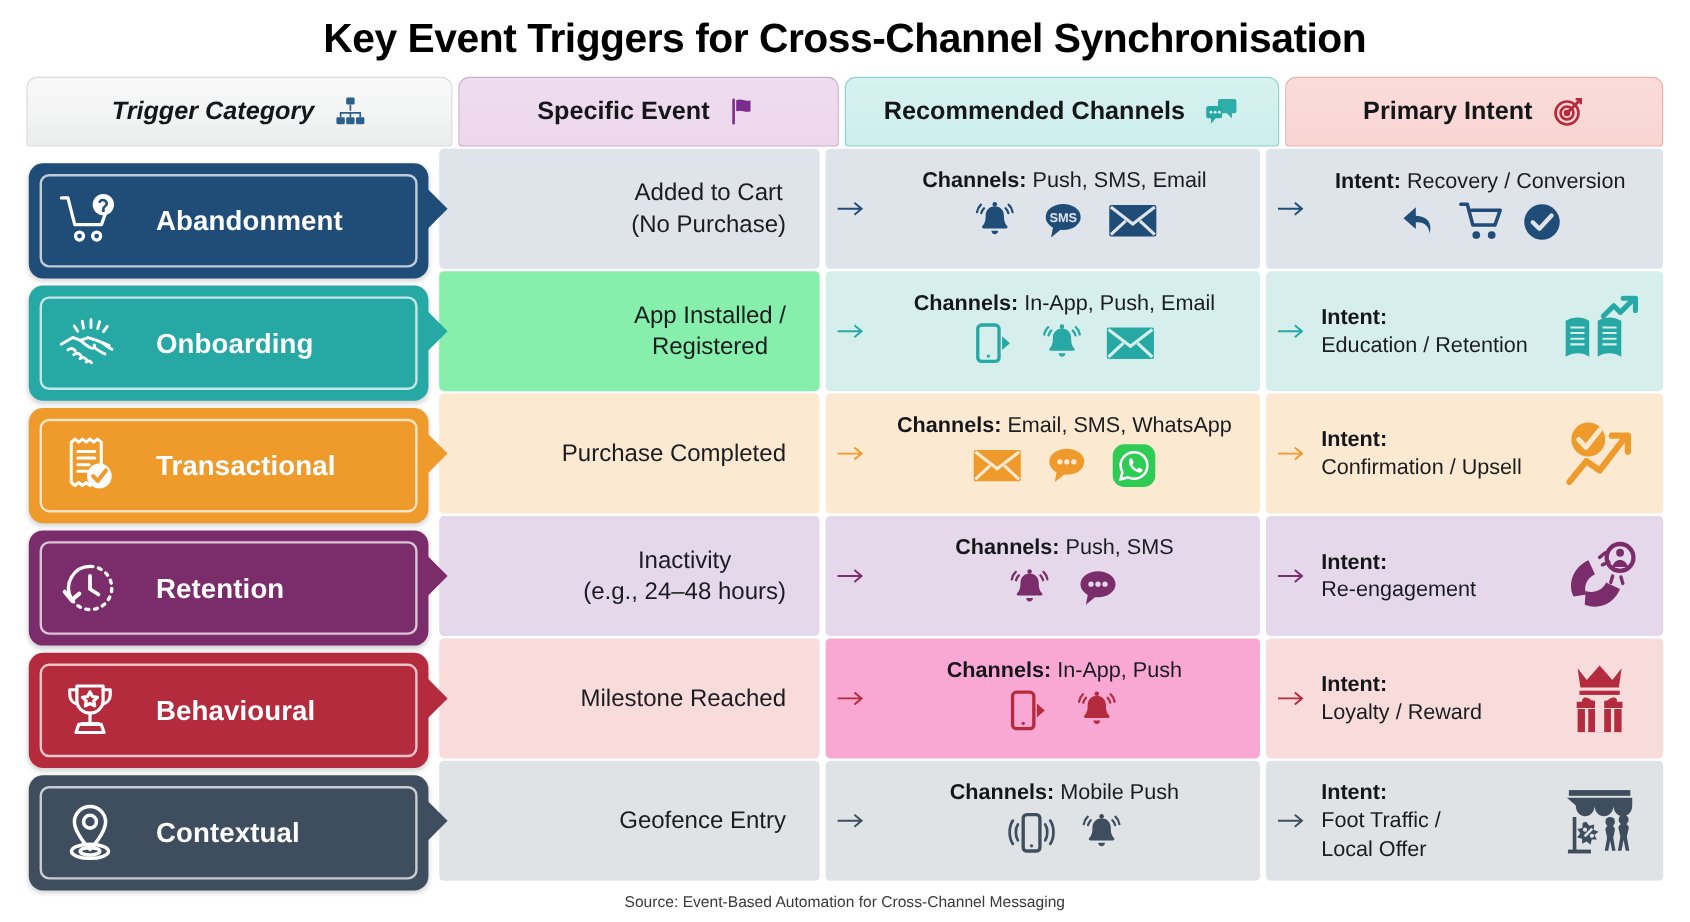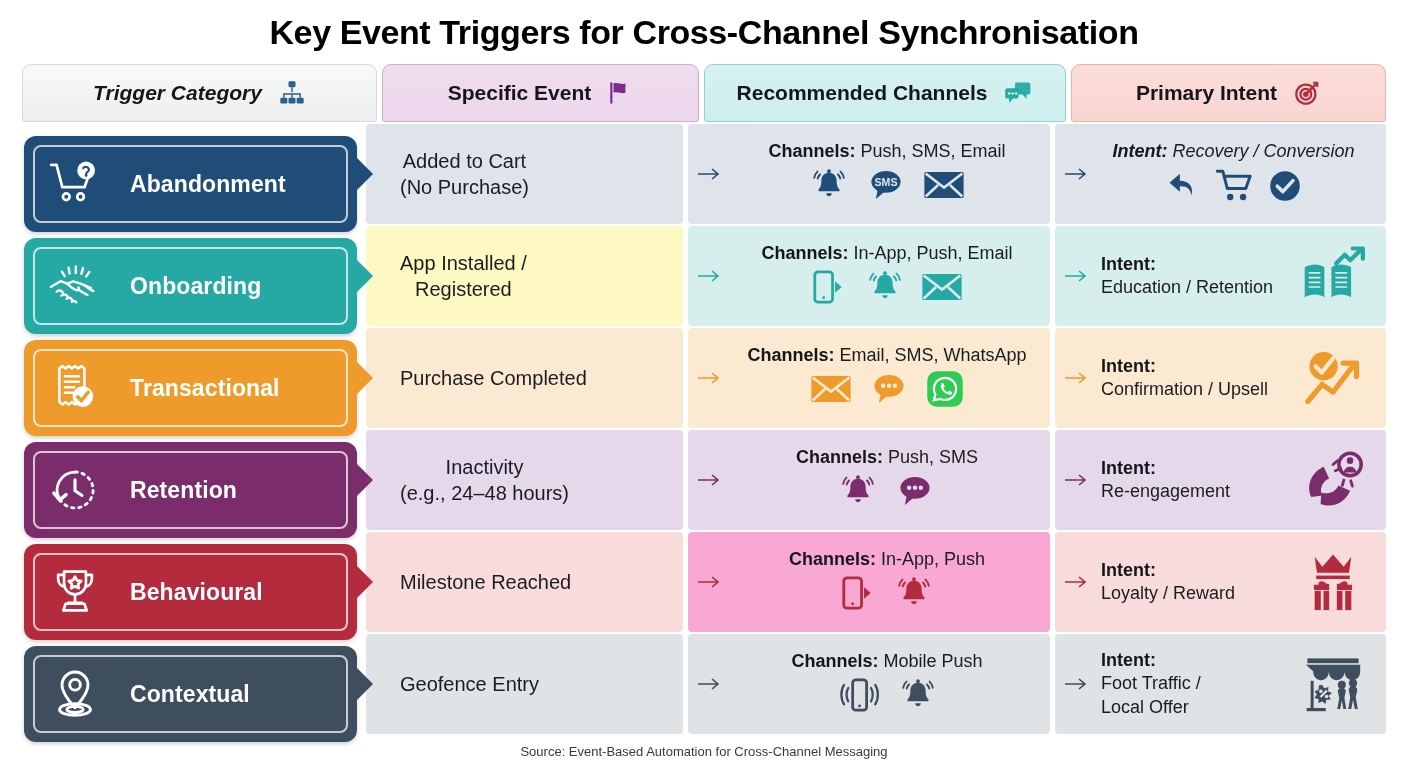--- a/index.html
+++ b/index.html
@@ -99,21 +99,21 @@
     border-bottom: 17px solid transparent;
     border-left: 17px solid #000;
     z-index: 3;
   }
 
   
   .c2 {
     width: 317px;
     display: flex;
     align-items: center;
-    justify-content: flex-start;
+    justify-content: flex-end;
     text-align: center;
     font-size: 20px;
     color: #1b1c20;
     line-height: 1.3;
     padding: 0 28px 0 34px;
   }
 
   
   .c3 {
     width: 362px;
@@ -274,21 +274,21 @@
         </div>
       </div>
 
       <div class="c4 tint" style="background:#dfe3ea">
         <span class="arrow">
           <svg width="24" height="16" viewBox="0 0 24 16">
               <path d="M1 8h19M15 3l6 5-6 5" stroke="#1f4d78" stroke-width="1.6" fill="none"></path>
             </svg>
         </span>
         <div class="inner" style="flex:1;display:flex;flex-direction:column;align-items:center;gap:4px;">
-          <div class="itext" style="text-align:right;padding-left:0;font-style:italic;">
+          <div class="itext" style="text-align:right;padding-left:0;">
             <b>Intent:</b>
             <span>Recovery / Conversion</span>
           </div>
           <div class="icons" style="display:flex;align-items:center;gap:10px;">
             <span>
               <svg width="40" height="36" viewBox="0 0 30 28" fill="#1f4d78">
                 <path d="M11 4.5 L3 11.5 L11 18.5 V14.2c5.5-.4 8.4 2.2 9 7.3 1.8-7.2-1.6-11.3-9-11.6z"></path>
               </svg>
             </span>
             <span>
@@ -319,21 +319,21 @@
               <path d="M13 13.5c2 1.8 4.2 3.4 5.6 4 1.2.5 2.3-.6 1.6-1.6"></path>
               <path d="M6.5 18.5c1.6-1.2 3-.6 3.8.4M9.5 21c1.6-1.2 3-.6 3.8.4M12.8 23c1.4-1 2.6-.5 3.3.4M16 24.8c1.2-.8 2.2-.4 2.8.4"></path>
               <path d="M21 17.8c1.8 1.2 3.6 2.4 4.8 2.8M24.5 14.8c1.8 1.4 3.6 2.8 5 3.4"></path>
             </svg>
           </span>
           <span class="clabel">Onboarding</span>
         </div>
         <span class="notch" style="border-left-color:#26a9a5"></span>
       </div>
 
-      <div class="c2 tint" style="background:#fef9c3">
+      <div class="c2 tint" style="background:#86efac">
         <span style="white-space:pre-line">App Installed /
 Registered</span>
       </div>
 
       <div class="c3 tint" style="background:#d6efec">
         <span class="arrow">
           <svg width="24" height="16" viewBox="0 0 24 16">
               <path d="M1 8h19M15 3l6 5-6 5" stroke="#26a9a5" stroke-width="1.6" fill="none"></path>
             </svg>
         </span>

